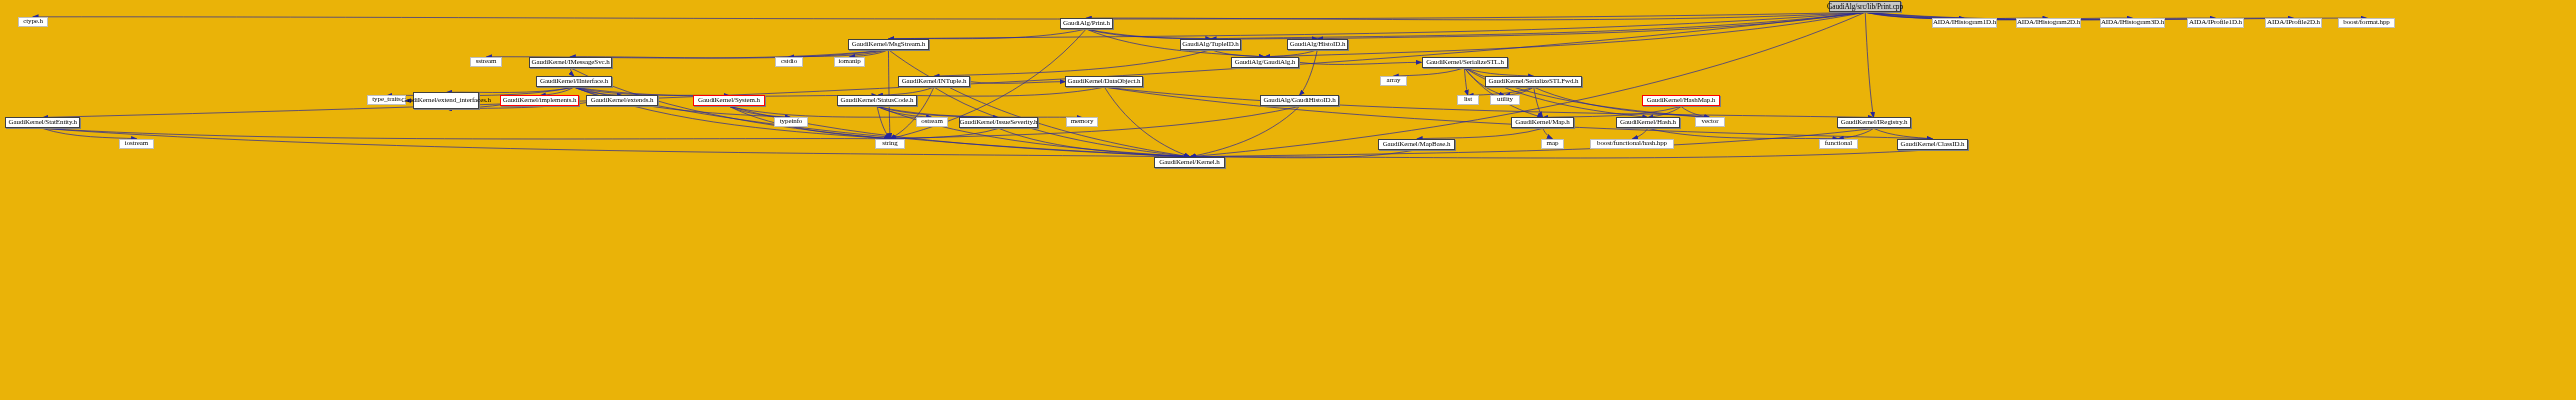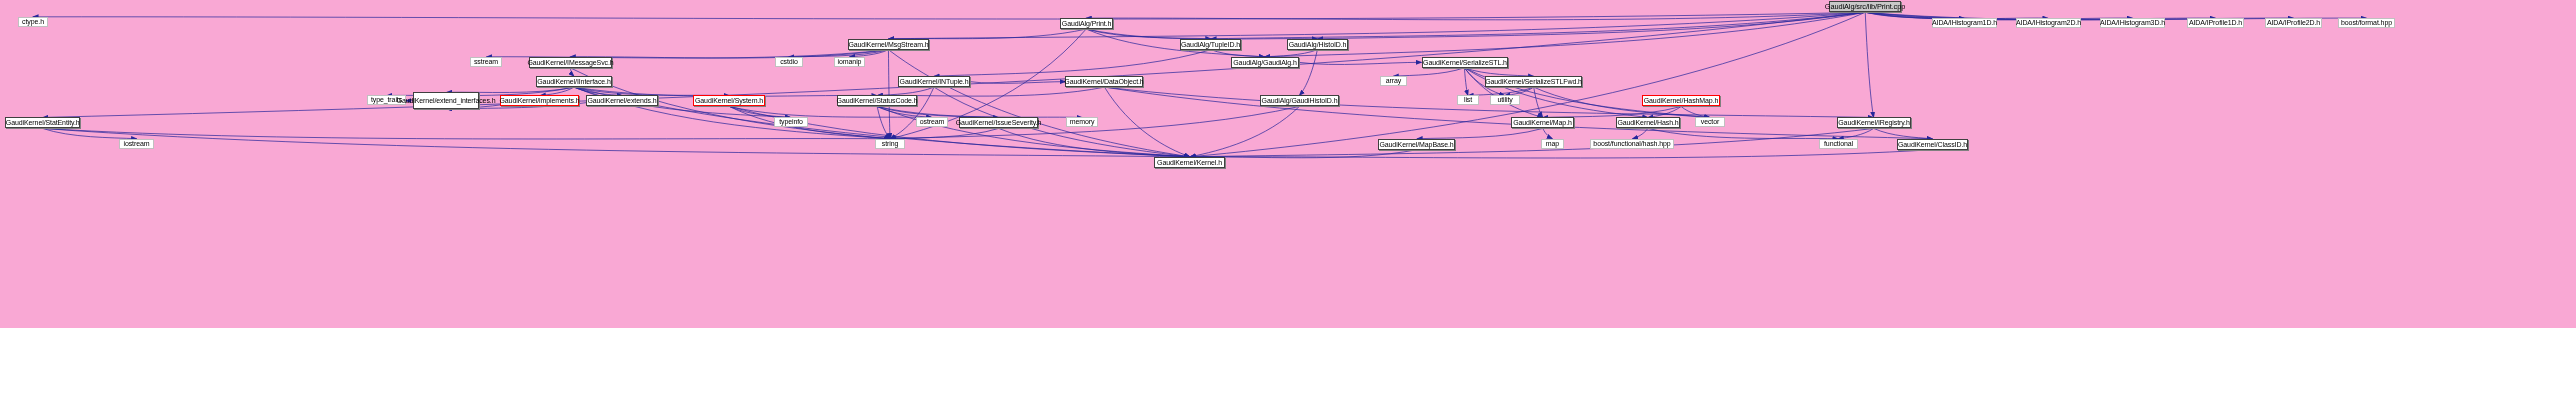--- a/index.html
+++ b/index.html
@@ -1,22 +1,22 @@
 <!DOCTYPE html>
 <html style="font-size:10.3px"><head>
 <meta charset="utf-8">
 <title>Include dependency graph</title>
 <style>
   html,body{margin:0;padding:0;background:#ffffff;}
   #canvas{
     position:relative;
     width:2576px;
-    height:328px;
-    background:#f9a8d4;
-    font-family:Liberation Sans, sans-serif;
+    height:400px;
+    background:#eab308;
+    font-family:Liberation Serif, serif;
     overflow:hidden;
   }
   #edges{position:absolute;left:0;top:0;width:2576px;height:420px;}
   .node{
     position:absolute;
     box-sizing:border-box;
     background:#ffffff;
     border:0.6px solid #c0c0c0;
     color:#000000;
     font-size:7px;

